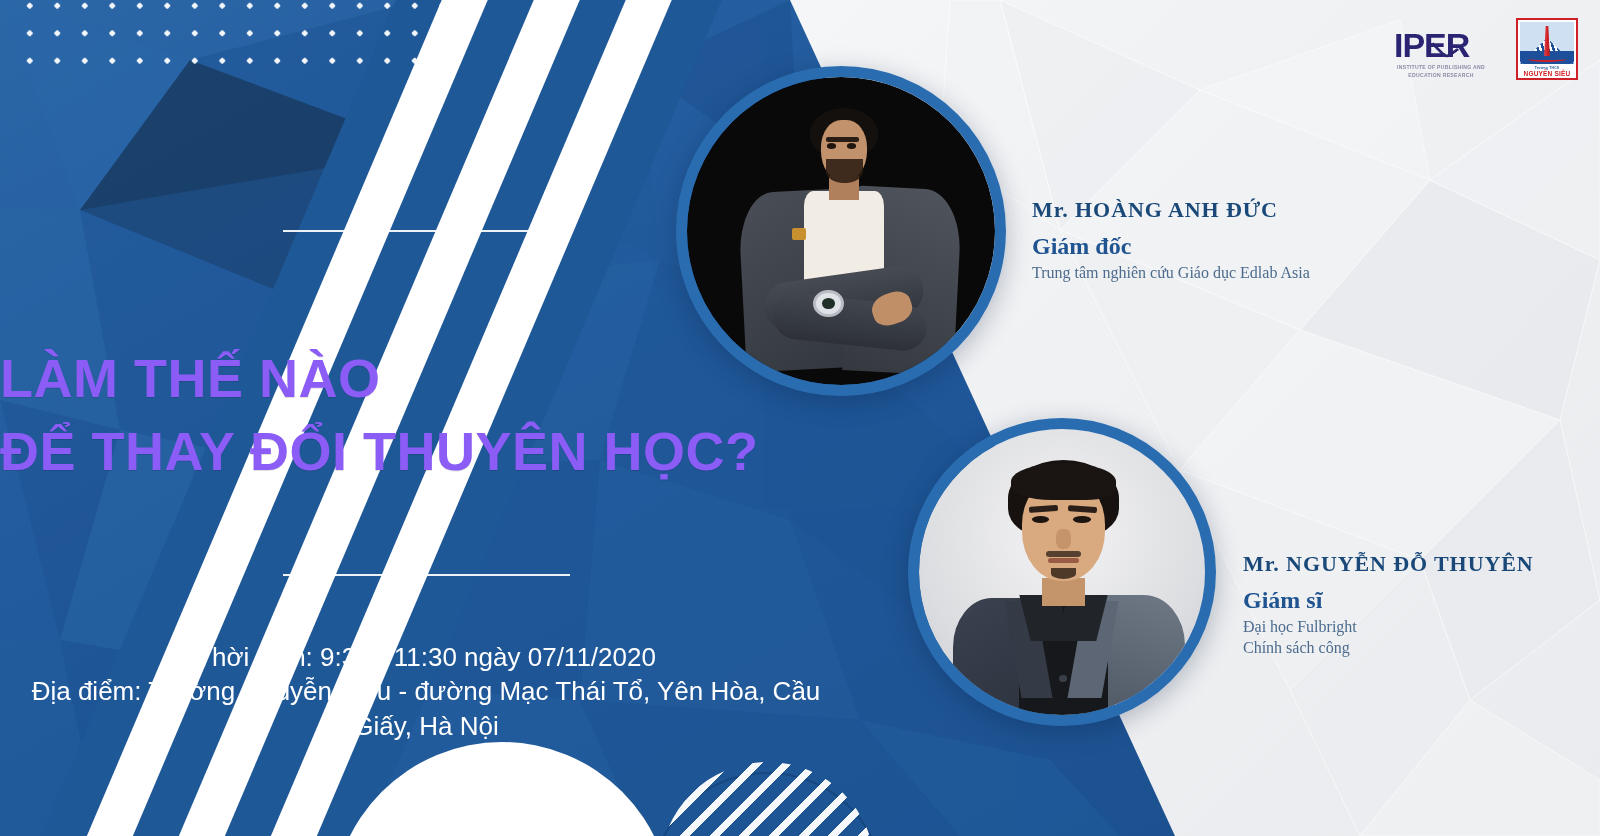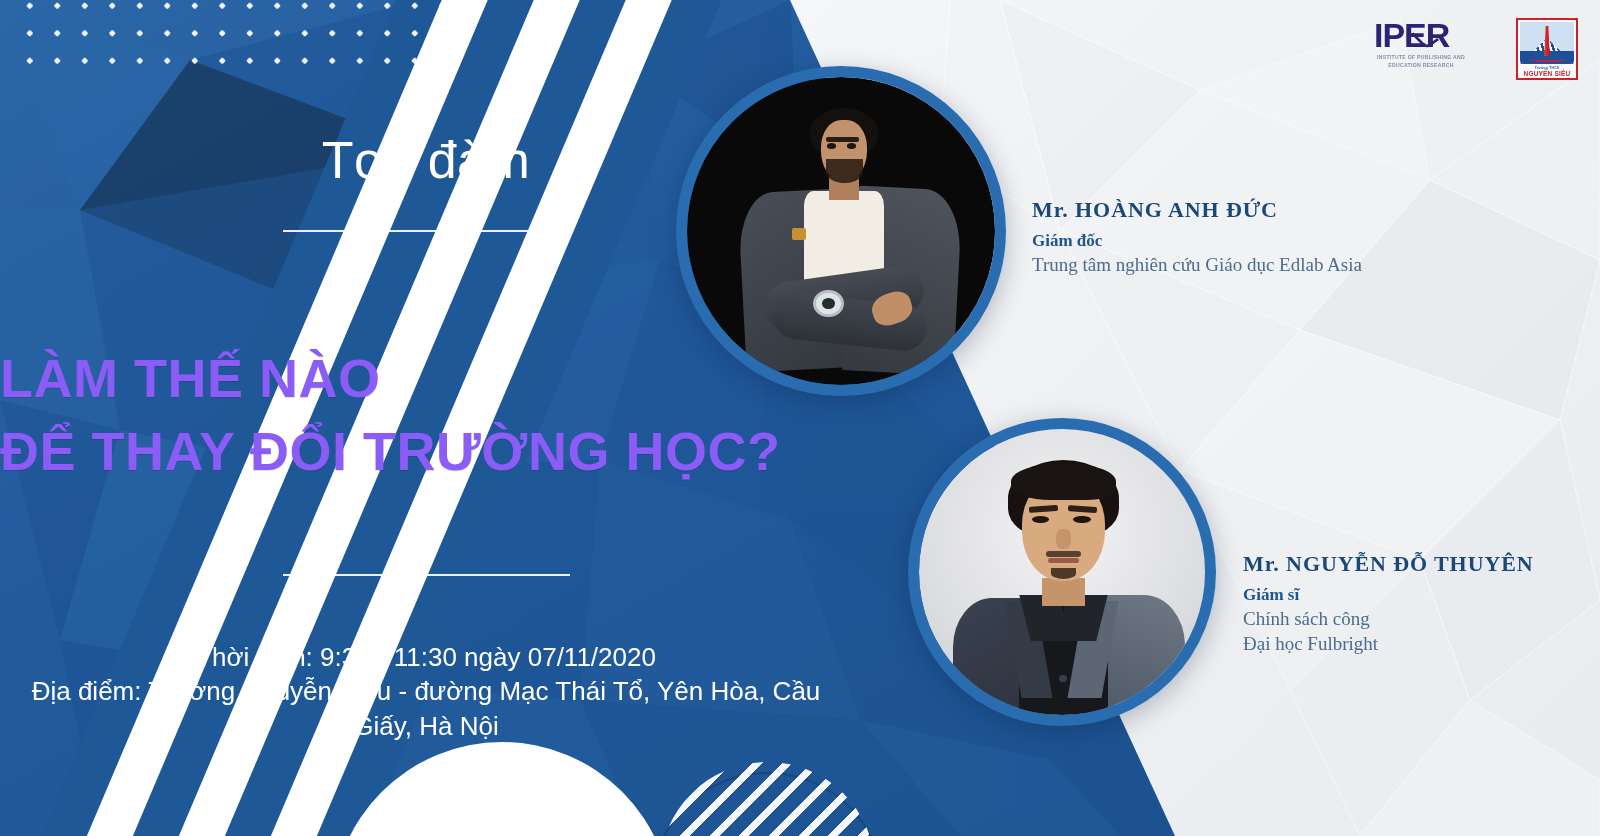--- a/index.html
+++ b/index.html
@@ -234,30 +234,30 @@
 
   
   .spk{ position:absolute; z-index:9;font-family:Liberation Serif, serif; }
   #s1{ left:1032px; top:196px; }
   #s2{ left:1243px; top:550px; }
   .spk .name{
     color:#194879; font-weight:bold; font-size:22px;
     letter-spacing:.9px; line-height:1.3;
   }
   .spk .role{
-    color:#1f5490; font-weight:bold; font-size:17px;
+    color:#1f5490; font-weight:bold; font-size:24px;
     line-height:1.45; margin-top:4px;
   }
   .spk .org{
-    color:#4c6b8d; font-size:19px; font-weight:400; line-height:1.28;
+    color:#4c6b8d; font-size:16px; font-weight:400; line-height:1.28;
   }
 
   
   .logos{ position:absolute; right:22px; top:18px; z-index:10;
-          display:flex; align-items:flex-start; gap:48px; }
+          display:flex; align-items:flex-end; gap:28px; }
   .iper{ position:relative; width:94px; height:52px; }
   .iper .word{
     font-weight:bold; font-size:34px; letter-spacing:-1px;
     color:#2a2473; line-height:1;
   }
   .iper .tag{
     font-size:5.1px; color:#8b8aa8; letter-spacing:.3px;
     text-align:center; line-height:1.5; margin-top:2px;
     font-weight:bold;
   }
@@ -354,25 +354,24 @@
     <div class="stripe blue" style="left:850px;"></div>
   </div>
 
   <div class="dot-grid"></div>
 
   <div class="white-circle"></div>
   <div class="hatch-ring"></div>
   <div class="hatch-circle"></div>
 
   <div class="left-col">
-    <div class="kicker">Tọa đàm</div>
     <div class="rule-top"></div>
     <div class="headline">
       <div>LÀM THẾ NÀO</div>
-      <div class="l2">ĐỂ THAY ĐỔI TRƯỜNG HỌC?</div>
+      <div class="l2">ĐỂ THAY ĐỔI THUYÊN HỌC?</div>
     </div>
     <div class="rule-bot"></div>
     <div class="meta">
       <div>Thời gian: 9:30 - 11:30 ngày 07/11/2020</div>
       <div class="l2">Địa điểm: Trường Nguyễn Siêu - đường Mạc Thái Tổ, Yên Hòa, Cầu Giấy, Hà Nội</div>
     </div>
   </div>
 
   <div class="portrait" id="p1">
     <div class="photo ph1">
@@ -425,22 +424,22 @@
 
   <div class="spk" id="s1">
     <div class="name">Mr. HOÀNG ANH ĐỨC</div>
     <div class="role">Giám đốc</div>
     <div class="org">Trung tâm nghiên cứu Giáo dục Edlab Asia</div>
   </div>
 
   <div class="spk" id="s2">
     <div class="name">Mr. NGUYỄN ĐỖ THUYÊN</div>
     <div class="role">Giám sĩ</div>
+    <div class="org">Đại học Fulbright</div>
     <div class="org">Chính sách công</div>
-    <div class="org">Đại học Fulbright</div>
   </div>
 
   <div class="logos">
     <div class="iper">
       <div class="word">IPER</div>
       <div class="swoosh"></div>
       <div class="tag">
         <span>INSTITUTE OF PUBLISHING AND</span><br>
         <span>EDUCATION RESEARCH</span>
       </div>

